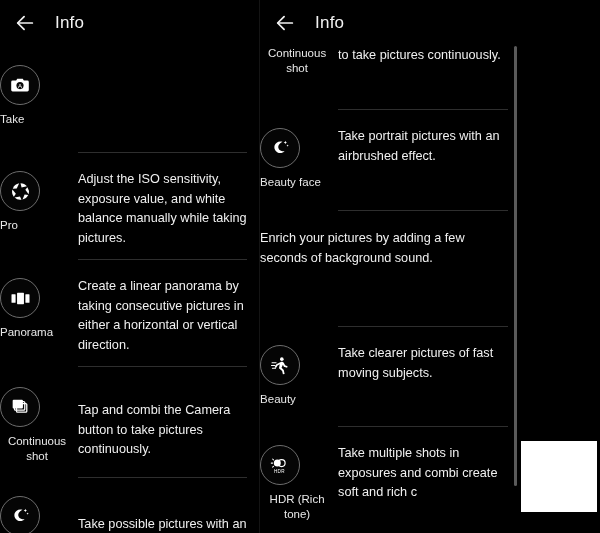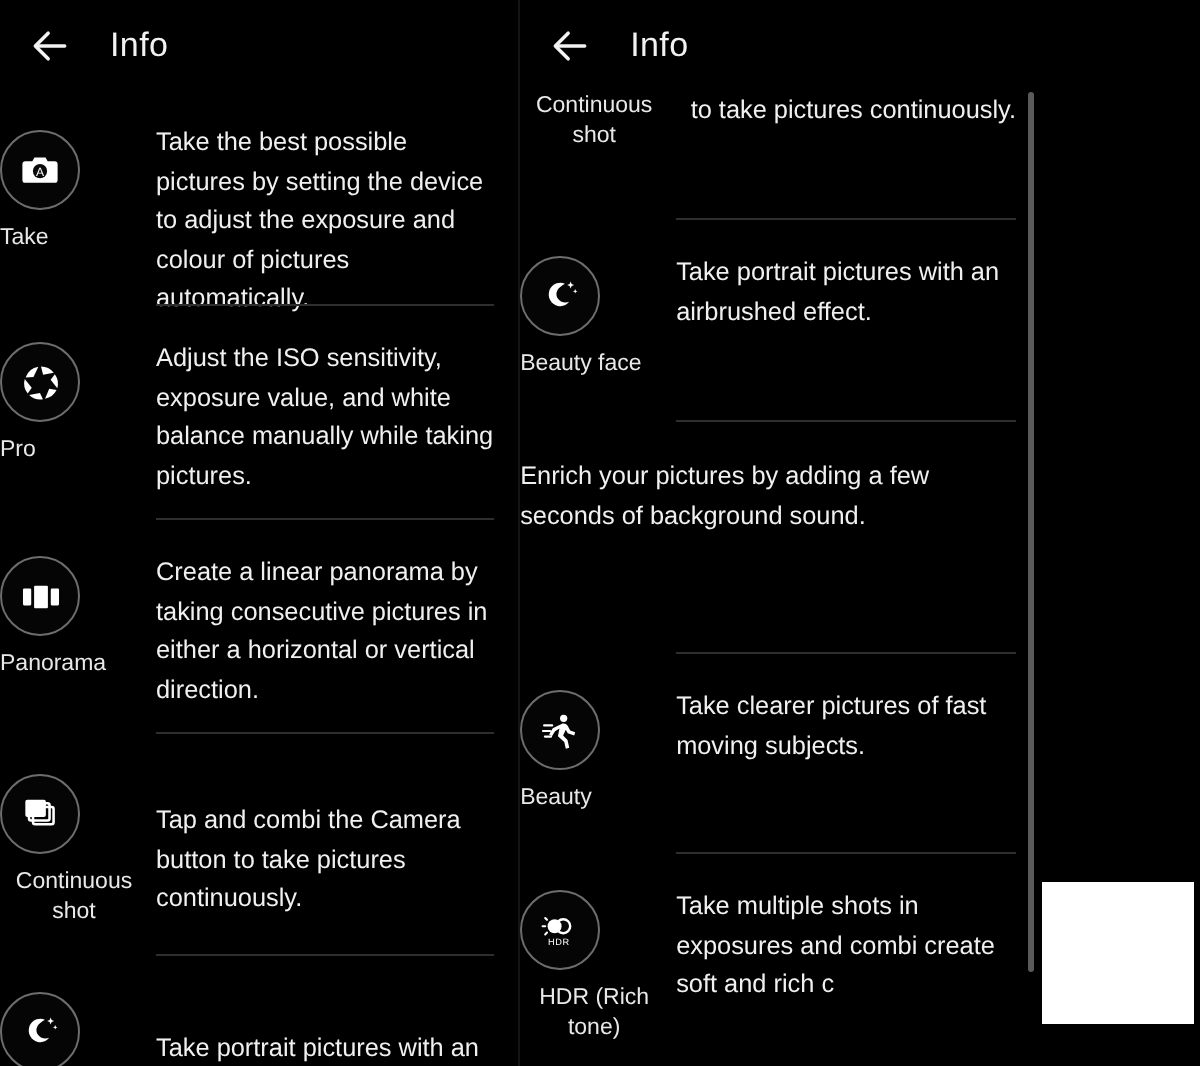--- a/index.html
+++ b/index.html
@@ -136,21 +136,20 @@
           <div class="row-icon-col">
             <span class="circle">
               <svg width="22" height="22" viewBox="0 0 24 24">
                 <path d="M9 5.2h6l1.2 2H20a1.6 1.6 0 0 1 1.6 1.6v8.6A1.6 1.6 0 0 1 20 19H4a1.6 1.6 0 0 1-1.6-1.6V8.8A1.6 1.6 0 0 1 4 7.2h3.8z" fill="#ffffff"></path>
                 <circle cx="12" cy="12.6" r="3.9" fill="#0a0a0a"></circle>
                 <text x="12" y="15" font-size="6.6" font-family="Liberation Sans, sans-serif" fill="#ffffff" text-anchor="middle">A</text>
               </svg>
             </span>
             <span class="mode-label">Take</span>
           </div>
-          <div class="row-desc">Take the best possible pictures by setting the device to adjust the exposure and colour of pictures automatically.</div>
           <div class="divider" style="top:106px;"></div>
         </div>
 
         <div class="row" style="padding-top:16px; height:107px;">
           <div class="row-icon-col">
             <span class="circle">
               <svg width="21" height="21" viewBox="0 0 24 24">
                 <g fill="#ffffff">
                   <path d="M12 2.6a9.4 9.4 0 0 1 7.3 3.5l-6.1 1.2z"></path>
                   <path d="M19.9 7a9.4 9.4 0 0 1 1.4 8l-3.8-4.9z"></path>
@@ -202,21 +201,21 @@
           <div class="row-icon-col">
             <span class="circle">
               <svg width="22" height="22" viewBox="0 0 24 24">
                 <path d="M14.7 5.3c-3.6-1.5-7.6.5-8.6 4.1-1 3.5 1.1 7.1 4.6 8 2.5.6 4.9-.3 6.3-2.2-2.4.9-5 .1-6.3-2-1.2-2 -.6-4.6 1.3-6 .9-.7 1.8-1.4 2.7-1.9z" fill="#ffffff"></path>
                 <path d="M17.8 4.1l.55 1.35 1.35.55-1.35.55-.55 1.35-.55-1.35L15.9 6l1.35-.55z" fill="#ffffff"></path>
                 <path d="M20.3 8.2l.36.88.88.36-.88.36-.36.88-.36-.88-.88-.36.88-.36z" fill="#ffffff"></path>
               </svg>
             </span>
             <span class="mode-label"></span>
           </div>
-          <div class="row-desc" style="padding-top:22px;">Take portrait pictures with an</div>
+          <div class="row-desc" style="padding-top:22px;">Take possible pictures with an</div>
         </div>
 
       </div>
     </div>
   </div>
 
   <div class="panel right">
 
     <div class="appbar">
       <span class="back-icon">
@@ -228,21 +227,21 @@
       <span class="appbar-title">Info</span>
     </div>
 
     <div class="list">
       <div class="list-inner">
 
         <div class="row" style="height:63px;">
           <div class="row-icon-col" style="padding-top:0;">
             <span class="mode-label" style="margin-top:0;">Continuous shot</span>
           </div>
-          <div class="row-desc" style="padding-top:0;text-align:right;">to take pictures continuously.</div>
+          <div class="row-desc" style="padding-top:0;">to take pictures continuously.</div>
           <div class="divider" style="top:63px;"></div>
         </div>
 
         <div class="row" style="padding-top:16px; height:101px;">
           <div class="row-icon-col">
             <span class="circle">
               <svg width="22" height="22" viewBox="0 0 24 24">
                 <path d="M14.7 5.3c-3.6-1.5-7.6.5-8.6 4.1-1 3.5 1.1 7.1 4.6 8 2.5.6 4.9-.3 6.3-2.2-2.4.9-5 .1-6.3-2-1.2-2 -.6-4.6 1.3-6 .9-.7 1.8-1.4 2.7-1.9z" fill="#ffffff"></path>
                 <path d="M17.8 4.1l.55 1.35 1.35.55-1.35.55-.55 1.35-.55-1.35L15.9 6l1.35-.55z" fill="#ffffff"></path>
                 <path d="M20.3 8.2l.36.88.88.36-.88.36-.36.88-.36-.88-.88-.36.88-.36z" fill="#ffffff"></path>

